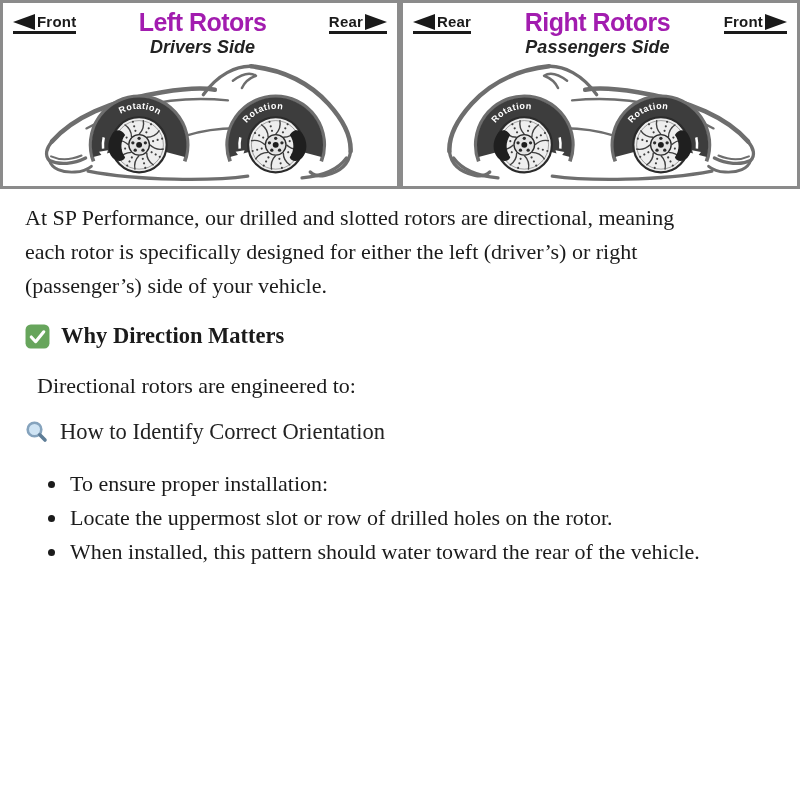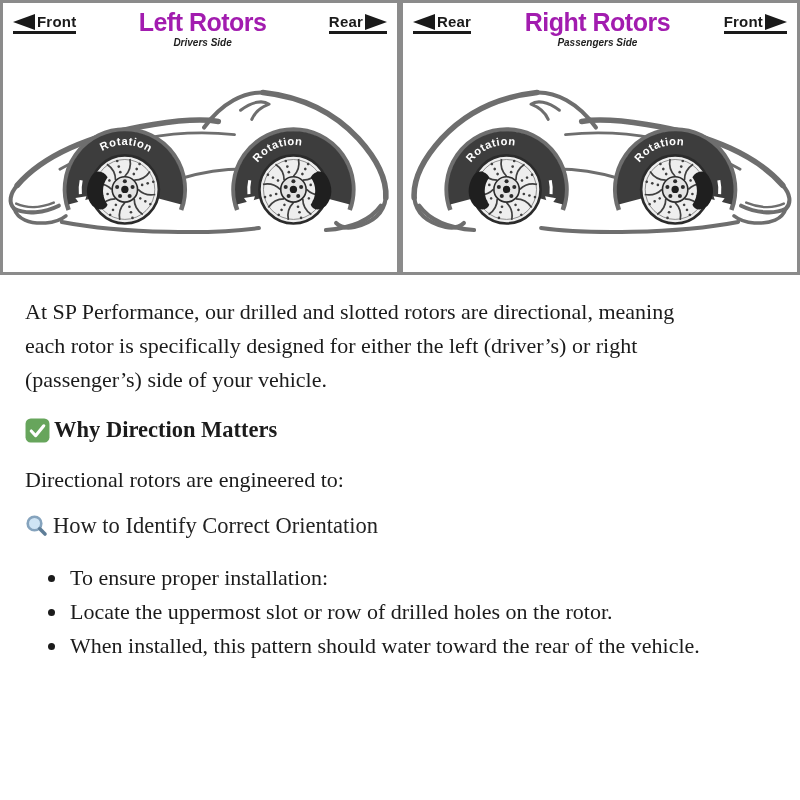--- a/index.html
+++ b/index.html
@@ -1,40 +1,40 @@
 <!DOCTYPE html>
 <html><head>
 <meta charset="utf-8">
 <style>
   html,body{margin:0;padding:0;background:#fff;}
   body{width:800px;height:800px;overflow:hidden;font-family:"Liberation Serif",serif;color:#1b1b1b;}
 
   
-  .diagram{display:flex;gap:0;height:275px;}
+  .diagram{display:flex;gap:0;height:189px;}
   .panel{flex:1;border:3px solid #8b8b8b;background:#fff;box-sizing:border-box;
          display:flex;flex-direction:column;font-family:"Liberation Sans",sans-serif;}
   .panel-header{display:flex;justify-content:space-between;align-items:flex-start;padding:7px 10px 0;}
   .dir{display:flex;align-items:center;gap:2px;border-bottom:3px solid #1a1a1a;padding-bottom:1px;margin-top:4px;}
   .dir .lbl{font-weight:bold;font-size:15px;color:#1a1a1a;letter-spacing:.2px;line-height:16px;}
   .tri{width:0;height:0;border-top:8px solid transparent;border-bottom:8px solid transparent;}
   .tri.left{border-right:22px solid #1a1a1a;}
   .tri.right{border-left:22px solid #1a1a1a;}
   .panel-titles{text-align:center;line-height:1;}
   .panel-title{font-size:25px;font-weight:bold;color:#a21caf;letter-spacing:-.5px;}
-  .panel-subtitle{font-size:10px;font-weight:bold;font-style:italic;margin-top:3px;color:#222;}
+  .panel-subtitle{font-size:18px;font-weight:bold;font-style:italic;margin-top:3px;color:#222;}
   .car-svg{flex:1;width:100%;min-height:0;}
   .cs{stroke:#6e6e6e;fill:none;stroke-linecap:round;stroke-linejoin:round;}
   .rot{font-family:"Liberation Sans",sans-serif;font-size:11px;font-weight:bold;fill:#ffffff;letter-spacing:.6px;}
 
   
   .article{padding:0 0 0 25px;font-size:22px;line-height:34px;}
-  .intro{margin:20px 0 18px;max-width:690px;}
-  h2{font-size:22.5px;margin:0 0 18px;display:flex;align-items:center;gap:4px;font-weight:bold;line-height:30px;}
+  .intro{margin:12px 0 18px;max-width:690px;}
+  h2{font-size:22.5px;margin:0 0 18px;display:flex;align-items:center;gap:11px;font-weight:bold;line-height:30px;}
   h2.how{font-weight:normal;margin-bottom:20px;color:#222;}
-  .lead{margin:0 0 14px;}
+  .lead{margin:0 12px 14px;}
   ul{margin:0 0 22px;padding-left:43px;}
   ul.benefits{max-width:660px;}
   ul.steps{max-width:700px;}
   li{padding-left:2px;}
   .emoji{display:inline-flex;flex:none;}
 </style>
 </head>
 <body>
 
 <div class="diagram">

